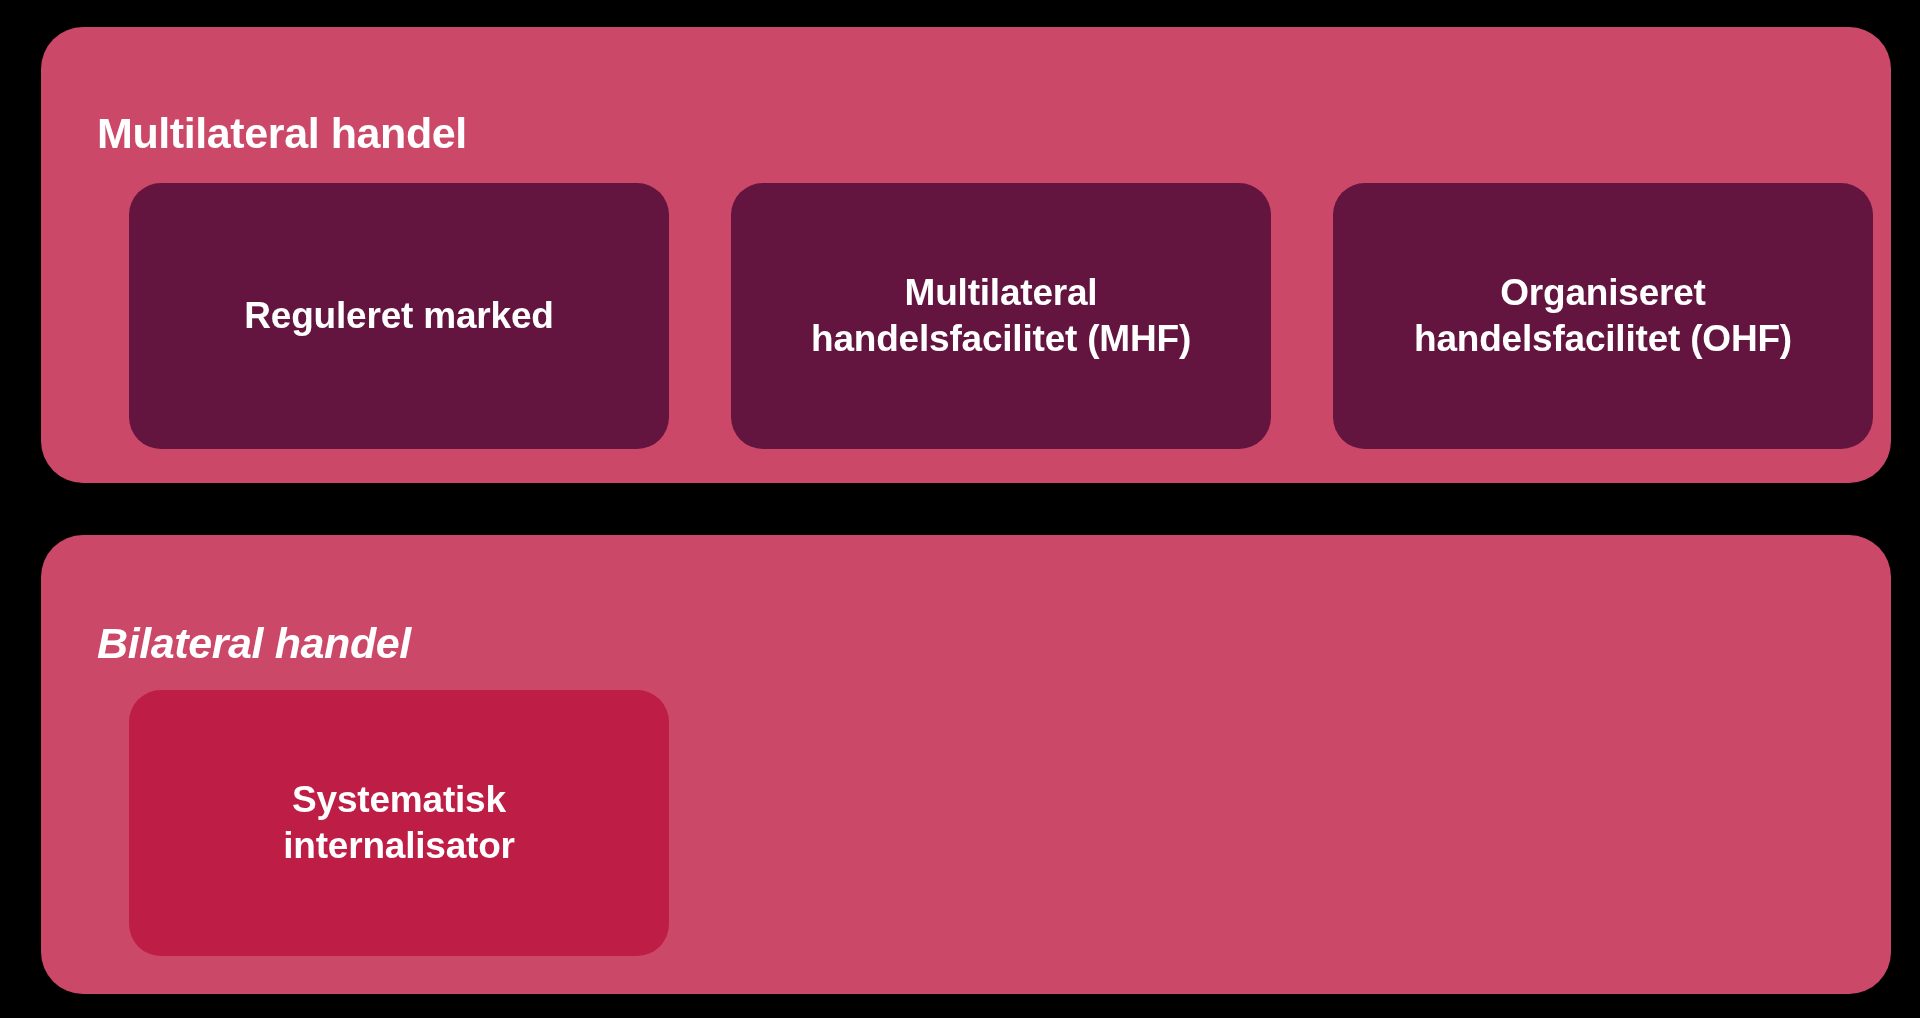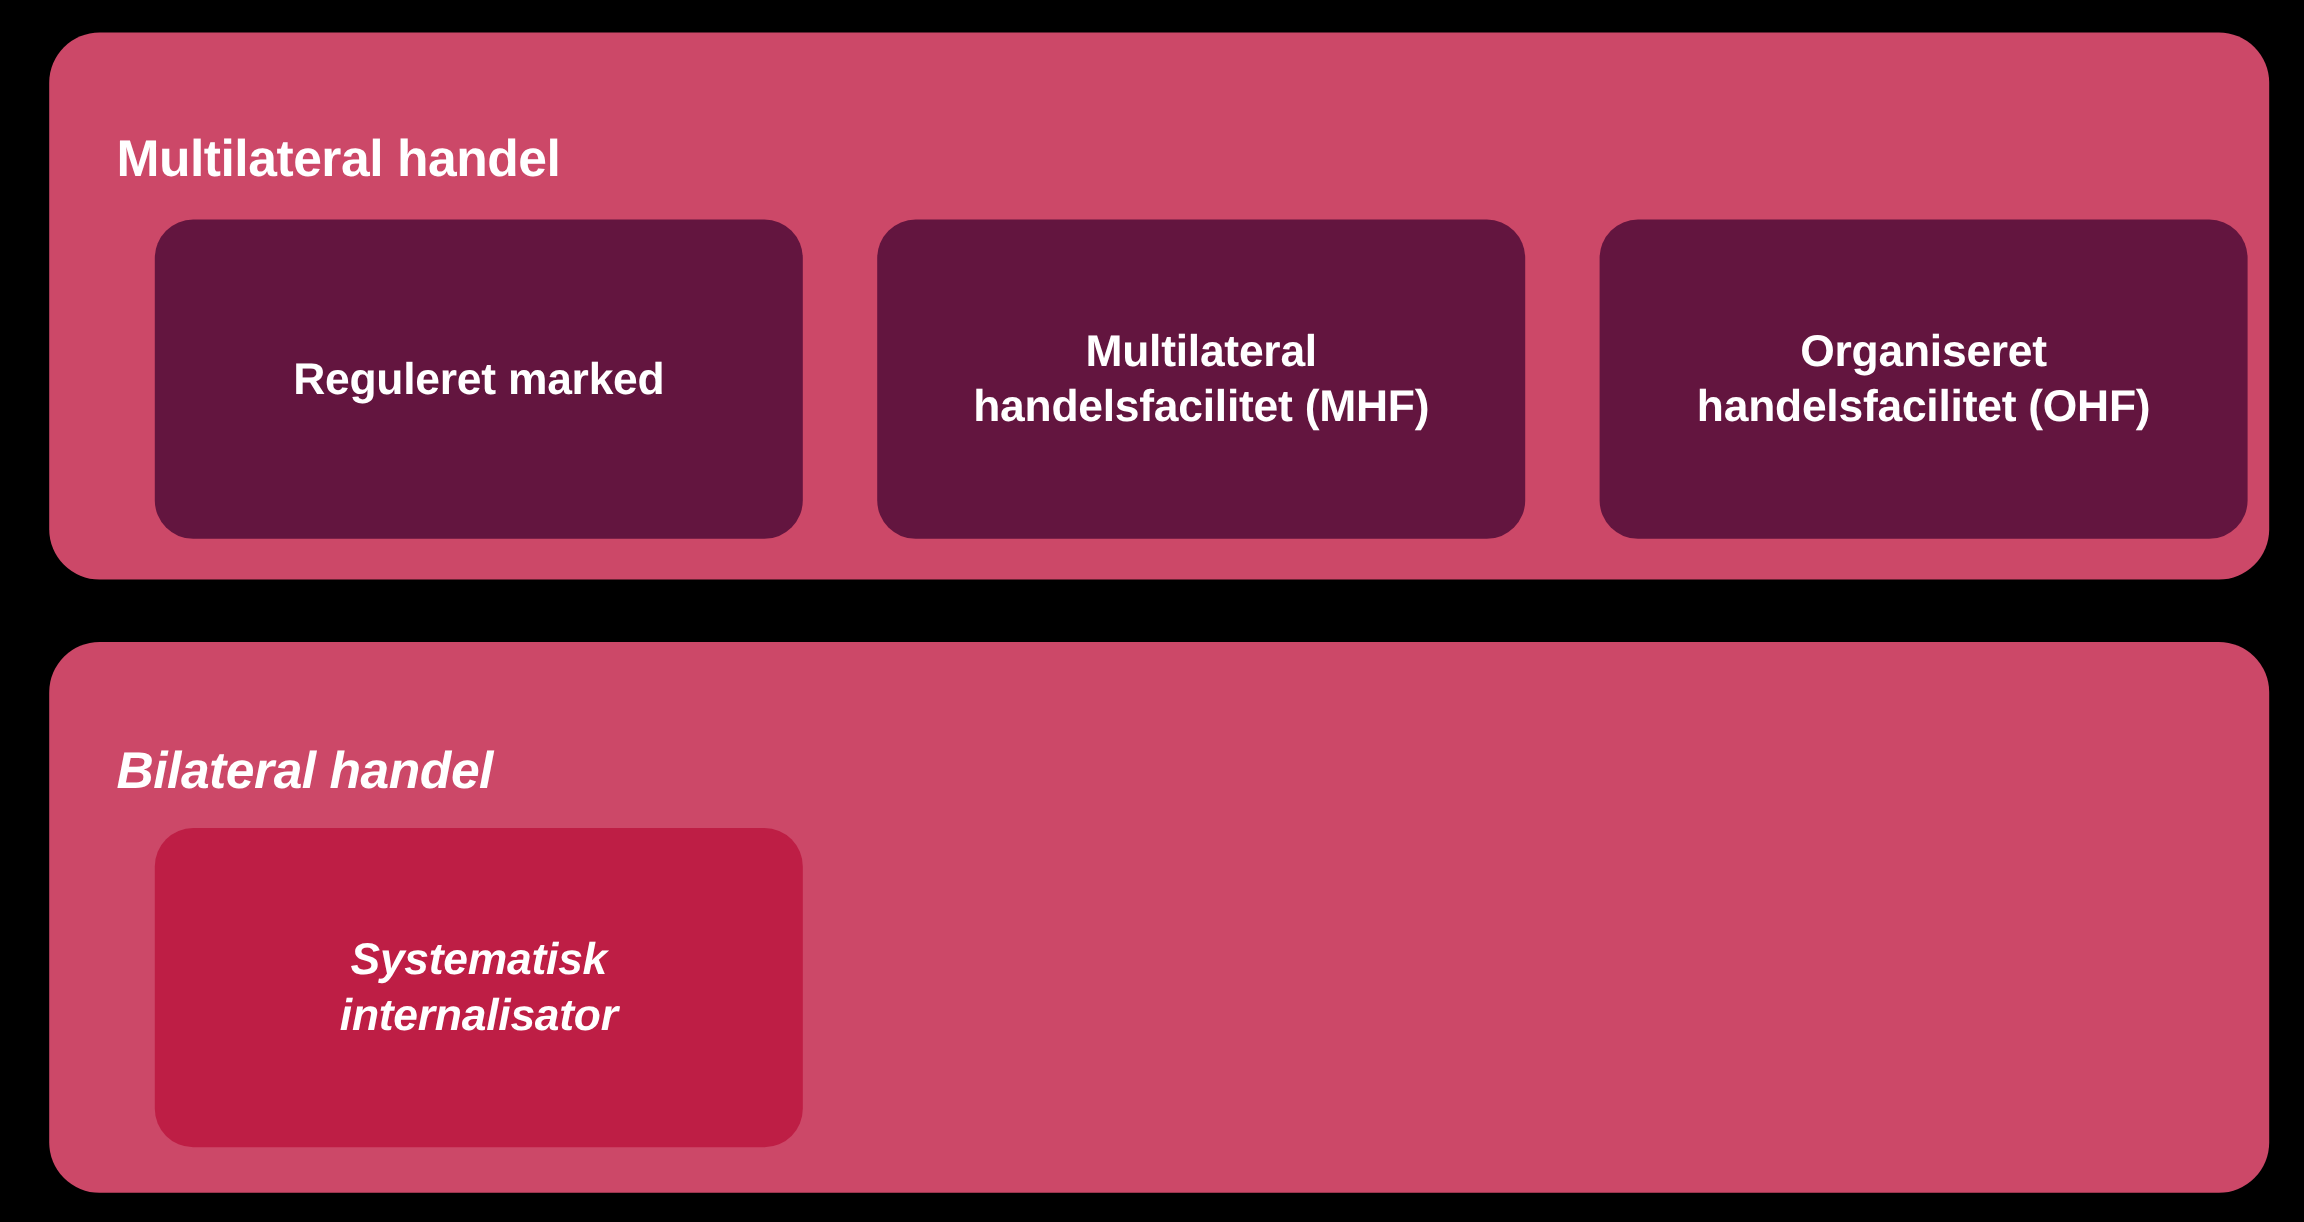--- a/index.html
+++ b/index.html
@@ -69,21 +69,20 @@
   }
 
   #row-multilateral {
     top: 156px;
     gap: 62px;
   }
 
   #row-bilateral {
     top: 155px;
     gap: 62px;
-    font-style: italic;
   }
 
   .card {
     box-sizing: border-box;
     width: 540px;
     height: 266px;
     border-radius: 32px;
     background: #63153F;
     display: flex;
     align-items: center;

